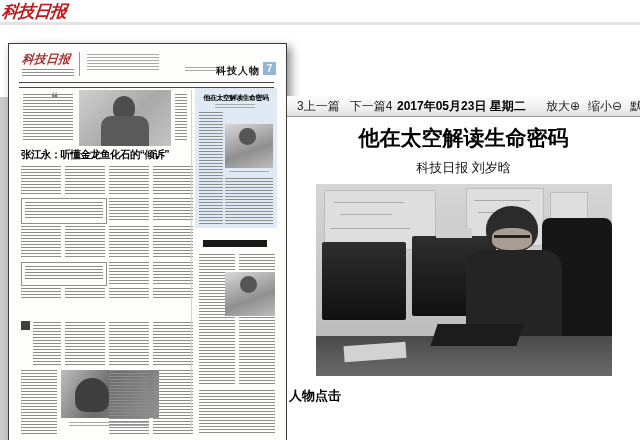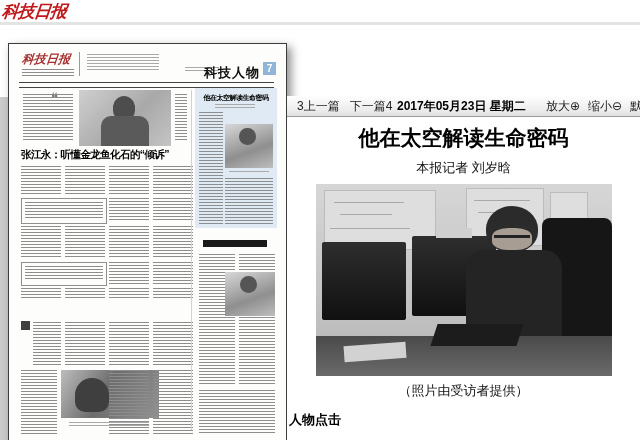--- a/index.html
+++ b/index.html
@@ -28,21 +28,21 @@
   .left-bg{position:absolute;left:0;top:97px;width:287px;height:343px;background:#cbcbcb;}
 
   
   .paper{position:absolute;left:8px;top:43px;width:277px;height:397px;background:#fdfdfc;
     border:1px solid #3c3c3c;box-shadow:4px 4px 9px rgba(0,0,0,.45);overflow:hidden;}
   .p-mast{left:13px;top:7px;font-family:"DejaVu Serif","Liberation Serif",serif;font-style:italic;
     font-weight:bold;font-size:12px;color:#a83030;transform:skewX(-6deg);}
   .tl{background-image:repeating-linear-gradient(180deg,#8d8d8d 0 1px,rgba(0,0,0,0) 1px 3px);}
   .tl-light{background-image:repeating-linear-gradient(180deg,#a9a9a9 0 1px,rgba(0,0,0,0) 1px 3px);}
   .p-vrule{left:70px;top:8px;width:1px;height:24px;background:#999;}
-  .p-section{right:26px;top:20px;font-size:13px;font-weight:bold;color:#111;letter-spacing:1px;}
+  .p-section{right:26px;top:20px;font-size:10px;font-weight:bold;color:#111;letter-spacing:1px;}
   .p-badge{right:10px;top:18px;width:13px;height:13px;background:#8fb6d6;color:#fff;font-size:10px;
     font-weight:bold;text-align:center;line-height:13px;}
   .p-rules{left:10px;top:38px;width:255px;height:4px;border-top:1px solid #444;border-bottom:1px solid #444;}
   .p-quote{left:42px;top:46px;font-size:13px;color:#777;}
   .ph1{left:70px;top:46px;width:92px;height:56px;background:linear-gradient(135deg,#cfcfcf 0%,#a9a9a9 55%,#c4c4c4 100%);}
   .ph1 .head{position:absolute;left:34px;top:6px;width:22px;height:24px;border-radius:50% 50% 40% 40%;background:#4d4d4d;}
   .ph1 .body{position:absolute;left:22px;top:26px;width:48px;height:30px;border-radius:10px 10px 0 0;background:#5a5a5a;}
   .p-headline1{left:12px;top:104px;width:176px;font-size:10.5px;font-weight:bold;color:#000;
     white-space:nowrap;letter-spacing:-0.6px;}
   .p-headline2{left:12px;top:260px;width:176px;font-size:10px;font-weight:bold;color:#000;
@@ -183,21 +183,21 @@
     <span class="tb-date">2017年05月23日 星期二</span>
     <span class="tb-zoom">
       <span>放大⊕</span>
       <span>缩小⊖</span>
       <span>默认</span>
     </span>
   </div>
 
   <div class="content">
     <h1 class="a-title">他在太空解读生命密码</h1>
-    <div class="a-byline">本报记者 刘岁晗</div>
+    <div class="a-byline">科技日报 刘岁晗</div>
 
     <div class="a-photo">
       <div class="abs wb" style="left:8px;top:6px;width:110px;height:58px;"></div>
       <div class="abs wb-line" style="left:18px;top:18px;width:70px;height:1px;"></div>
       <div class="abs wb-line" style="left:24px;top:30px;width:52px;height:1px;"></div>
       <div class="abs wb-line" style="left:14px;top:44px;width:80px;height:1px;"></div>
       <div class="abs wb" style="left:150px;top:4px;width:76px;height:56px;"></div>
       <div class="abs wb-line" style="left:158px;top:16px;width:56px;height:1px;"></div>
       <div class="abs wb-line" style="left:162px;top:28px;width:40px;height:1px;"></div>
       <div class="abs wb" style="left:234px;top:8px;width:36px;height:42px;"></div>
@@ -207,18 +207,17 @@
       <div class="abs" style="left:226px;top:34px;width:70px;height:158px;background:#161616;border-radius:8px 8px 0 0;"></div>
       <div class="abs" style="left:170px;top:22px;width:52px;height:46px;border-radius:50% 50% 44% 44%;background:#2b2b2b;"></div>
       <div class="abs" style="left:176px;top:44px;width:40px;height:22px;border-radius:40%;background:#a79d92;"></div>
       <div class="abs" style="left:178px;top:51px;width:36px;height:3px;background:#222;"></div>
       <div class="abs" style="left:150px;top:66px;width:96px;height:92px;border-radius:18px 18px 0 0;background:#242424;"></div>
       <div class="abs" style="left:0;top:152px;width:296px;height:40px;background:linear-gradient(180deg,#4a4a4a,#6a6a6a);"></div>
       <div class="abs" style="left:118px;top:140px;width:86px;height:22px;background:#1c1c1c;transform:skewX(-18deg);"></div>
       <div class="abs" style="left:28px;top:160px;width:62px;height:16px;background:#d2d2d2;transform:rotate(-4deg);"></div>
     </div>
 
-    <div class="a-cap">（照片由受访者提供）</div>
     <div class="a-sec">人物点击</div>
 
   </div>
 
 </div>
 
 </body></html>

